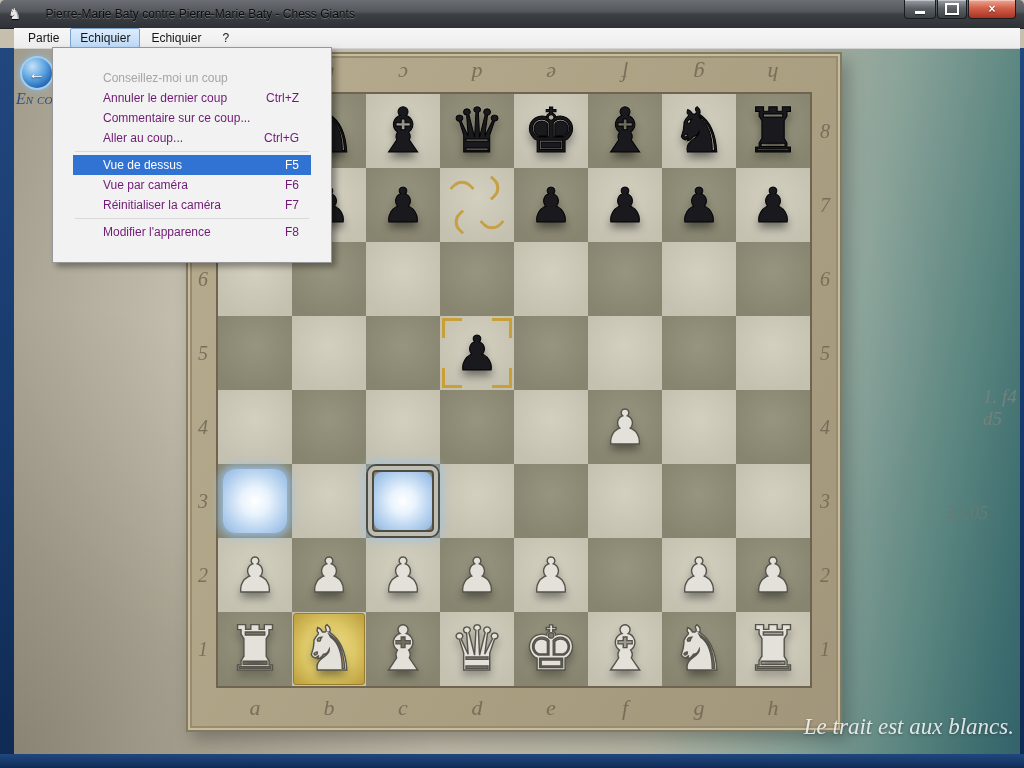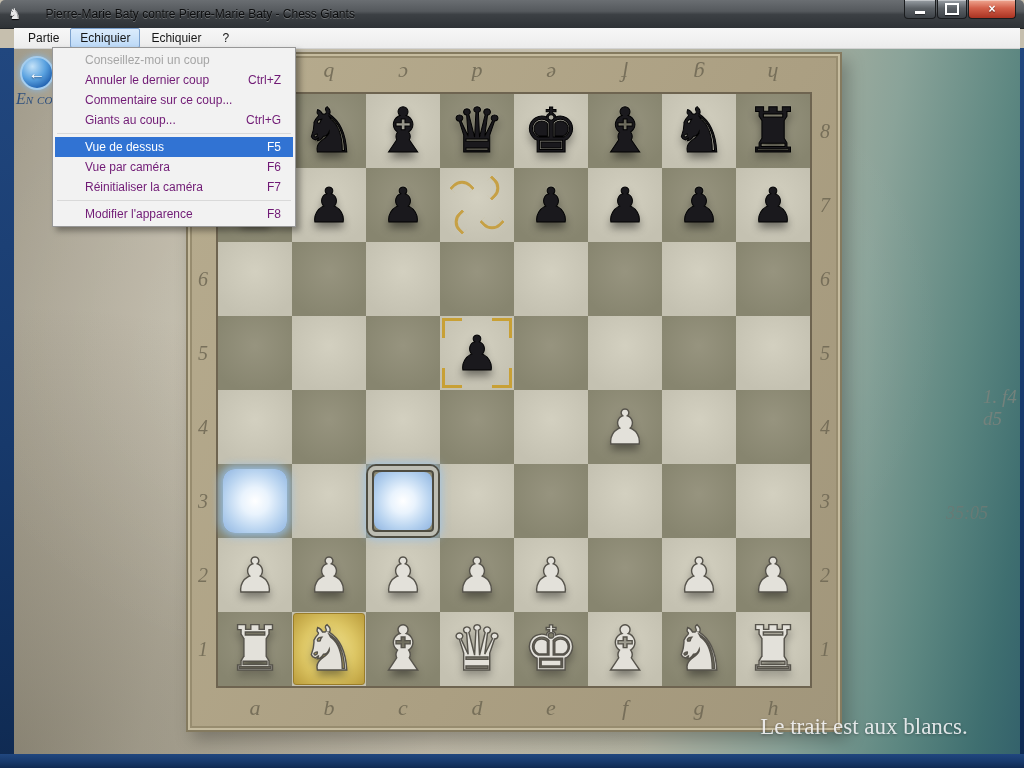--- a/index.html
+++ b/index.html
@@ -106,28 +106,28 @@
   .claw.tl{left:13px;top:11px;transform:rotate(45deg);}
   .claw.tr{right:13px;top:11px;transform:rotate(135deg);}
   .claw.br{right:13px;bottom:11px;transform:rotate(225deg);}
   .claw.bl{left:13px;bottom:11px;transform:rotate(315deg);}
 
   
   .move-list{position:absolute;left:928px;top:338px;font-family:"Liberation Serif",serif;
     font-style:italic;font-size:19px;color:#74827c;margin-left:41px;}
   .clock{position:absolute;left:932px;top:455px;font-family:"Liberation Serif",serif;
     font-style:italic;font-size:18px;color:#687a75;}
-  .turn{position:absolute;left:700px;top:666px;width:300px;text-align:center;
-    font-family:"Liberation Serif",serif;font-size:23px;
+  .turn{position:absolute;left:700px;top:666px;width:300px;text-align:right;
+    font-family:"Liberation Serif",serif;font-style:italic;font-size:23px;
     color:rgba(252,252,254,.85);text-shadow:0 1px 3px rgba(0,0,0,.35);}
 
   
   .popup{position:absolute;left:52px;top:47px;width:238px;z-index:60;
     background:#f2f2f2;border:1px solid #979797;box-shadow:4px 4px 6px rgba(0,0,0,.35);
-    padding:2px;font-size:12px;}
+    padding:20px;font-size:12px;}
   .menu-row{display:flex;justify-content:space-between;align-items:center;
     height:20px;padding:0 12px 0 30px;color:#701a75;}
   .menu-row.selected{background:#3173d3;color:#fff;}
   .menu-row.disabled{color:#a5a5a5;}
   .menu-sep{border-top:1px solid #d9d9d9;margin:3px 2px;}
   .mk{margin-left:8px;}
 </style>
 </head>
 <body>
 
@@ -370,21 +370,21 @@
       </div>
       <div class="menu-row">
         <span class="ml">Annuler le dernier coup</span>
         <span class="mk">Ctrl+Z</span>
       </div>
       <div class="menu-row">
         <span class="ml">Commentaire sur ce coup...</span>
         <span class="mk"></span>
       </div>
       <div class="menu-row">
-        <span class="ml">Giants au coup...</span>
+        <span class="ml">Aller au coup...</span>
         <span class="mk">Ctrl+G</span>
       </div>
       <div class="menu-sep"></div>
       <div class="menu-row selected">
         <span class="ml">Vue de dessus</span>
         <span class="mk">F5</span>
       </div>
       <div class="menu-row">
         <span class="ml">Vue par caméra</span>
         <span class="mk">F6</span>

